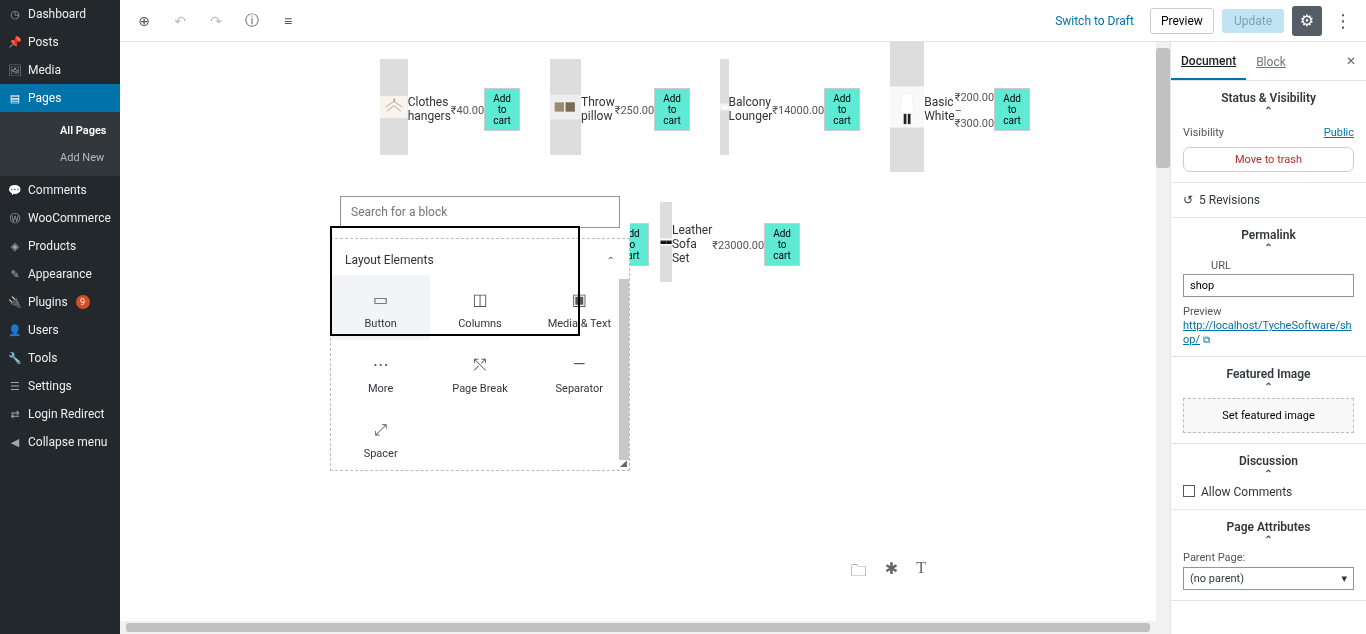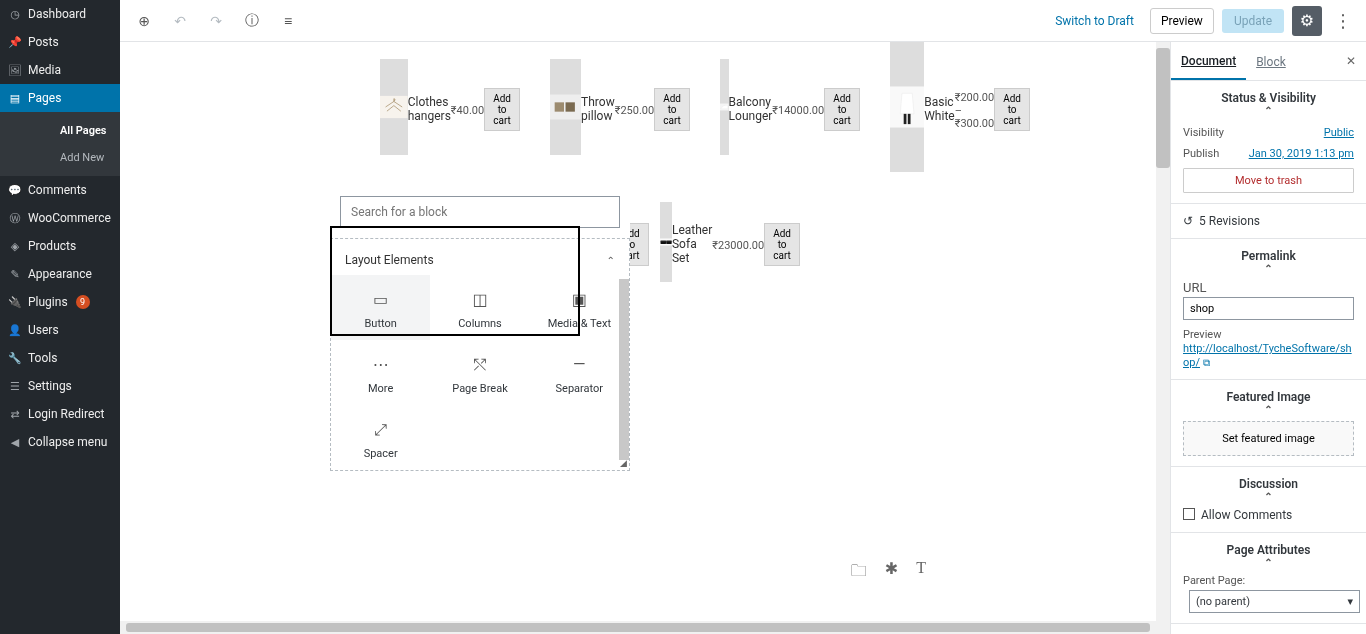--- a/index.html
+++ b/index.html
@@ -27,21 +27,21 @@
 .editor-body { flex:1; display:flex; min-height:0;}
 .canvas-wrap { flex:1; position:relative; overflow:hidden; background:#fff;}
 .canvas-scroll { position:absolute; inset:0; overflow:auto;}
 .canvas-inner { padding: 0 40px 40px 40px; min-width:900px;}
 .product-row { display:flex; gap:30px; justify-content:flex-start; margin-left: 220px;}
 .product { display:flex; flex-direction:row; align-items:center; font-size:12px; color:#333; width:140px;}
 .prod-img { width:125px; height:96px; background:#ddd; margin-bottom:4px; display:flex; align-items:center; justify-content:center;}
 .prod-title { font-size:12px; color:#333; }
 .prod-price { font-size:11px; color:#555; margin:11px 0 8px;}
 .prod-price .old { text-decoration:line-through; color:#888; margin-right:4px;}
-.add-cart { border:1px solid #ccc; background:#e5e5e5; padding:4px 8px; font-size:10px; cursor:pointer;}
+.add-cart { border:1px solid #ccc; background:#5eead4; padding:4px 8px; font-size:10px; cursor:pointer;}
 .product.tall .prod-img { height:130px; }
 .row2-wrap { position:relative; margin-top: 20px;}
 .block-inserter { position:absolute; left: 170px; top: -10px; width: 300px; background:#fff; z-index: 50;}
 .inserter-search-wrap { padding: 10px; }
 .inserter-search { width:100%; border:1px solid #8d96a0; padding:8px 10px; font-size:12px; }
 .inserter-panel { border: 1px dashed #b5bcc2; }
 .inserter-head { display:flex; justify-content:space-between; align-items:center; padding: 14px 14px 8px; font-size:12px; color:#333;}
 .chev { font-size: 10px; color:#555;}
 .block-grid { display:grid; grid-template-columns: repeat(3, 1fr); }
 .block-item { display:flex; flex-direction:column; align-items:center; justify-content:center; padding: 12px 4px 10px; cursor:pointer; font-size:11px; color:#32373c;}
@@ -55,28 +55,28 @@
 .right-scroll .thumb { background:#c1c1c1; height:120px; margin-top:6px; border-radius:3px;}
 .right-panel { width: 196px; background:#fff; border-left:1px solid #e2e4e7; font-size:12px; color:#32373c; overflow-y:auto;}
 .rp-tabs { display:flex; border-bottom:1px solid #e2e4e7; align-items:center;}
 .rp-tab { padding: 12px 10px 10px; font-size:12px; color:#6c7781; cursor:pointer;text-decoration:underline;}
 .rp-tab.active { color:#191e23; border-bottom:2px solid #0073aa; font-weight:500;}
 .rp-close { margin-left:auto; padding: 8px 10px; color:#666; cursor:pointer;}
 .rp-section { border-bottom:1px solid #e2e4e7; padding: 10px 12px;}
 .rp-sec-head { display:flex; justify-content:space-between; align-items:center; font-weight:600; font-size:12px; margin-bottom: 6px; flex-direction: column;}
 .rp-row { display:flex; justify-content:space-between; align-items:center; font-size:11px; color:#555; padding: 4px 0;}
 .rp-link { color:#0073aa; text-decoration: underline; cursor:pointer;}
-.trash-btn { width:100%; border:1px solid #ccc; color:#b32d2e; background:#fff; padding:5px; font-size:11px; border-radius:1px; cursor:pointer; margin-top:4px;}
+.trash-btn { width:100%; border:1px solid #ccc; color:#b32d2e; background:#fff; padding:5px; font-size:11px; border-radius:7px; cursor:pointer; margin-top:4px;}
 .rev-row { display:flex; align-items:center; gap:6px; font-size:12px;}
 .url-input { width:100%; border:1px solid #8d96a0; padding:4px 6px; font-size:11px; margin-top:2px;}
 .url-prev { color:#0073aa; text-decoration:underline; font-size:11px; word-break:break-all; display:inline;}
 .ext-icon { color:#0073aa; font-size:10px;}
 .feat-btn { width:100%; border:1px dashed #b5bcc2; background:#f9f9f9; padding: 10px 0; font-size:11px; cursor:pointer; text-align:center;}
 .chk { width:12px; height:12px; border:1px solid #555; display:inline-block; margin-right:6px; vertical-align:middle;}
-.parent-sel { width:100%; border:1px solid #8d96a0; padding:4px 6px; font-size:11px; background:#fff; display:flex; justify-content:space-between; align-items:flex-start; margin-top:3px;margin-left:6px;}
+.parent-sel { width:100%; border:1px solid #8d96a0; padding:4px 6px; font-size:11px; background:#fff; display:flex; justify-content:space-between; align-items:flex-start; margin-top:3px;}
 .prod-svg { width:100%; height:100%; }
 .editor-bottom-scroll{position:absolute; left:0; right:0; bottom:0; height:13px; background:#f1f1f1;}
 .editor-bottom-scroll .thumb-h{position:absolute; left:6px; top:2px; right:6px; height:9px; background:#c1c1c1; border-radius:3px;}
 </style>
 </head>
 <body>
 
 <div class="wp-sidebar">
   <div class="wp-menu-item">
       <span class="wp-menu-icon">◷</span>
@@ -326,40 +326,36 @@
 
       <div class="rp-section">
         <div class="rp-sec-head">
             <span>Status &amp; Visibility</span>
             <span class="chev">⌃</span>
           </div>
         <div class="rp-row">
             <span>Visibility</span>
             <span class="rp-link">Public</span>
           </div>
-        <div class="rp-row">
-            <span>Publish</span>
-            <span class="rp-link">Jan 30, 2019 1:13 pm</span>
-          </div>
         <button class="trash-btn">Move to trash</button>
       </div>
 
       <div class="rp-section">
         <div class="rev-row">
             <span>↺</span>
             <span>5 Revisions</span>
           </div>
       </div>
 
       <div class="rp-section">
         <div class="rp-sec-head">
             <span>Permalink</span>
             <span class="chev">⌃</span>
           </div>
-        <div style="font-size:13px; color:#555; margin-top:4px;">URL</div>
+        <div style="font-size:11px; color:#555; margin-top:4px;margin-left:28px;">URL</div>
         <input class="url-input" value="shop" style="">
         <div style="font-size:11px; color:#555; margin-top:8px;">Preview</div>
         <div><a class="url-prev">http://localhost/TycheSoftware/shop/</a> <span class="ext-icon">⧉</span></div>
       </div>
 
       <div class="rp-section">
         <div class="rp-sec-head">
             <span>Featured Image</span>
             <span class="chev">⌃</span>
           </div>

